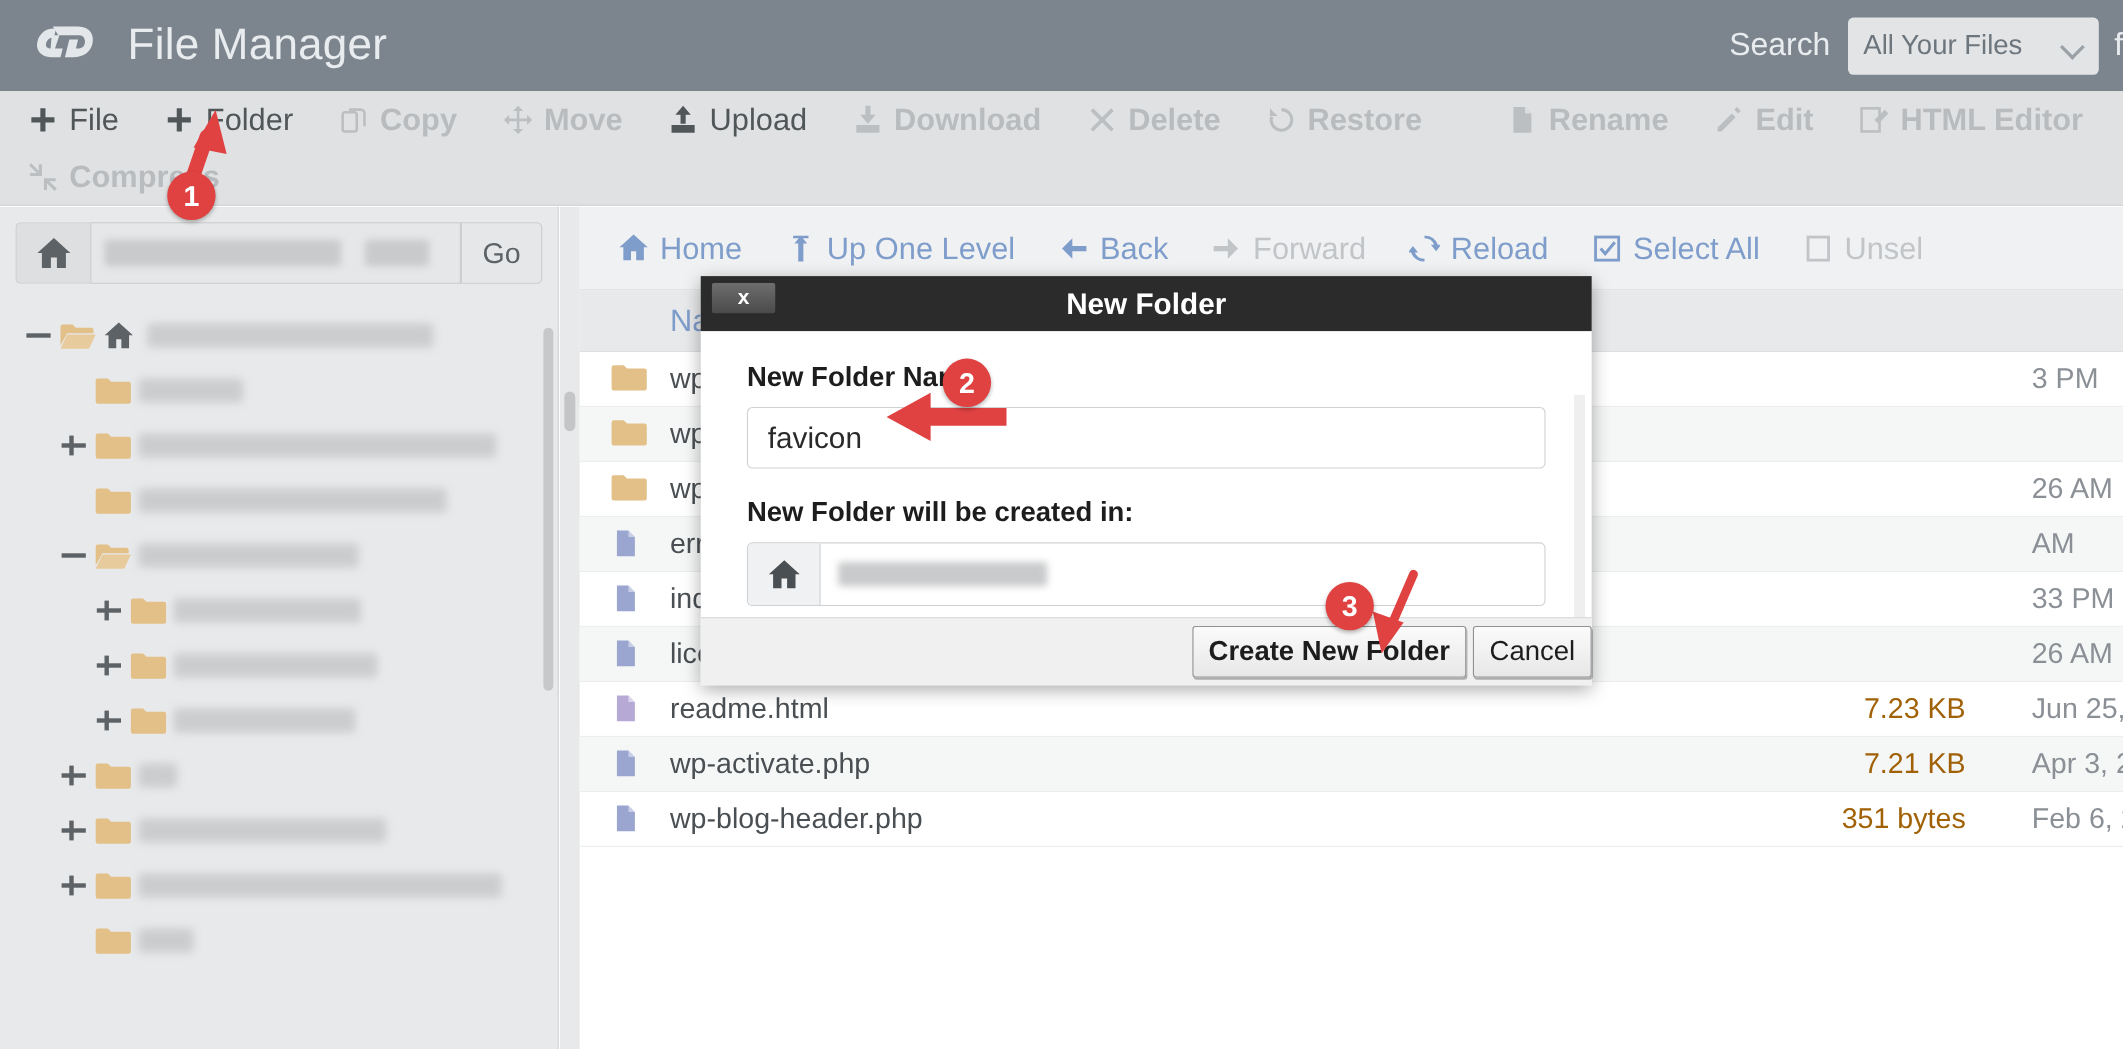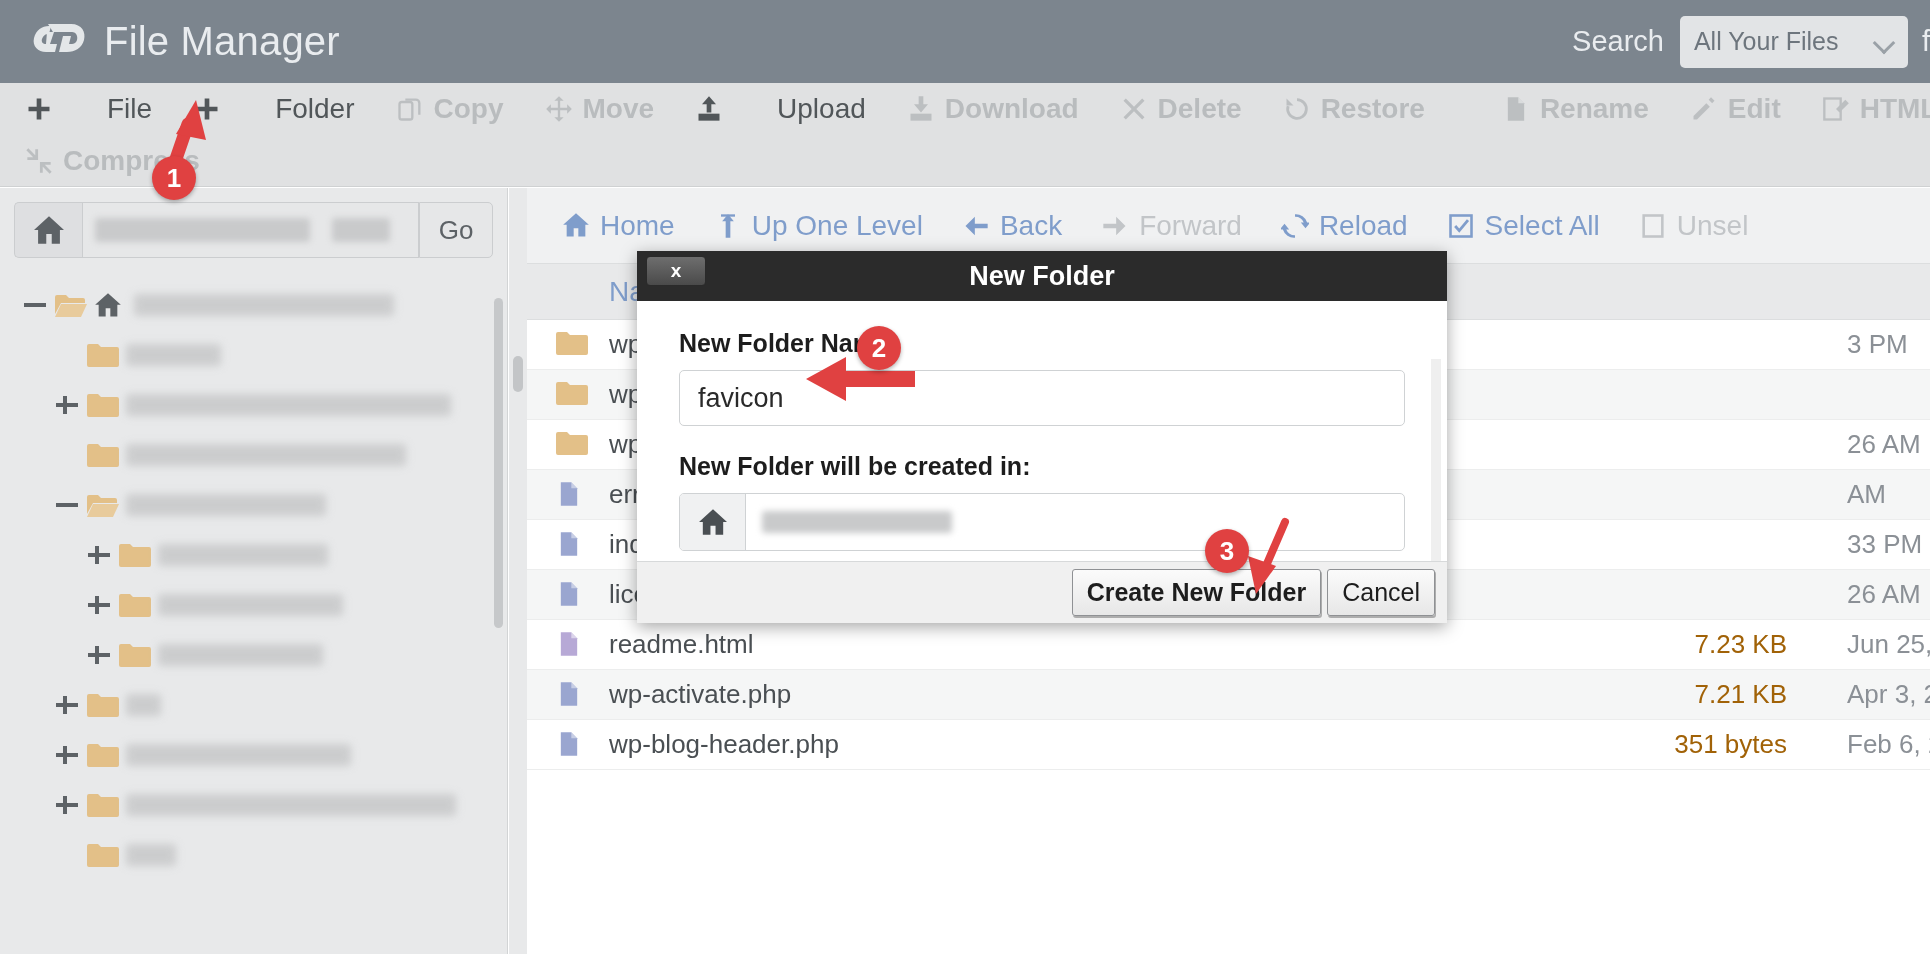--- a/index.html
+++ b/index.html
@@ -9,21 +9,21 @@
     background: #ffffff;
     overflow: hidden;
   }
   #root { position: relative; width: 1930px; height: 954px; overflow: hidden; }
 
   
   .header {
     position: absolute; left: 0; top: 0; width: 1930px; height: 83px;
     background: #7c858e; display: flex; align-items: center;
   }
-  .brand { display: flex; align-items: center; padding-left: 26px; }
+  .brand { display: flex; align-items: center; padding-left: 26px; gap: 12px; }
   .cp-logo { width: 62px; height: 56px; position: relative; }
   .brand-title {
     color: #e9ecef; font-size: 40px; font-weight: 400;
     letter-spacing: .2px; margin-left: 16px;
   }
   .header-right {
     margin-left: auto; display: flex; align-items: center;
     padding-right: 0; white-space: nowrap;
   }
   .search-label { color: #e9ecef; font-size: 29px; margin-right: 16px; }
@@ -44,21 +44,21 @@
   
   .toolbar {
     position: absolute; left: 0; top: 83px; width: 1930px; height: 104px;
     background: #e0e1e2; border-bottom: 1px solid #cfd1d2;
   }
   .tb-row { display: flex; align-items: center; height: 52px; padding-left: 24px; }
   .tb-item {
     display: flex; align-items: center; margin-right: 40px;
     font-size: 28px; white-space: nowrap;
   }
-  .tb-item.enabled { color: #515659; gap: 44px; }
+  .tb-item.enabled { color: #515659; }
   .tb-item.disabled { color: #b9bcbe; font-weight: bold; }
   .tb-icon {
     display: inline-flex; align-items: center; justify-content: center;
     width: 30px; height: 30px; margin-right: 9px; flex: none;
   }
   .tb-sep {
     width: 1px; height: 78px; background: #c9cbcc;
     margin: 0 26px 0 10px; align-self: flex-start;
   }
 
@@ -201,21 +201,21 @@
   }
   .m-path-val { flex: 1; display: flex; align-items: center; padding: 0 16px; }
   .modal-scroll {
     position: absolute; right: 6px; top: 58px; width: 10px; height: 206px;
     background: #efefef;
   }
   .modal-footer {
     position: absolute; left: 0; bottom: 0; width: 100%; height: 62px;
     background: #f0f0f0; border-top: 1px solid #d7d9da;
     display: flex; align-items: center; justify-content: flex-end;
-    padding-right: 12px; gap: 6px;
+    gap: 6px;
   }
   .btn {
     background: linear-gradient(#fbfbfb, #e7e7e7);
     border: 1px solid #8f9194; border-radius: 3px;
     box-shadow: 1px 2px 0 rgba(0,0,0,.28);
     padding: 8px 14px; color: #1d1d1d; font-size: 25px;
   }
   .btn.primary { font-weight: bold; }
 
   

